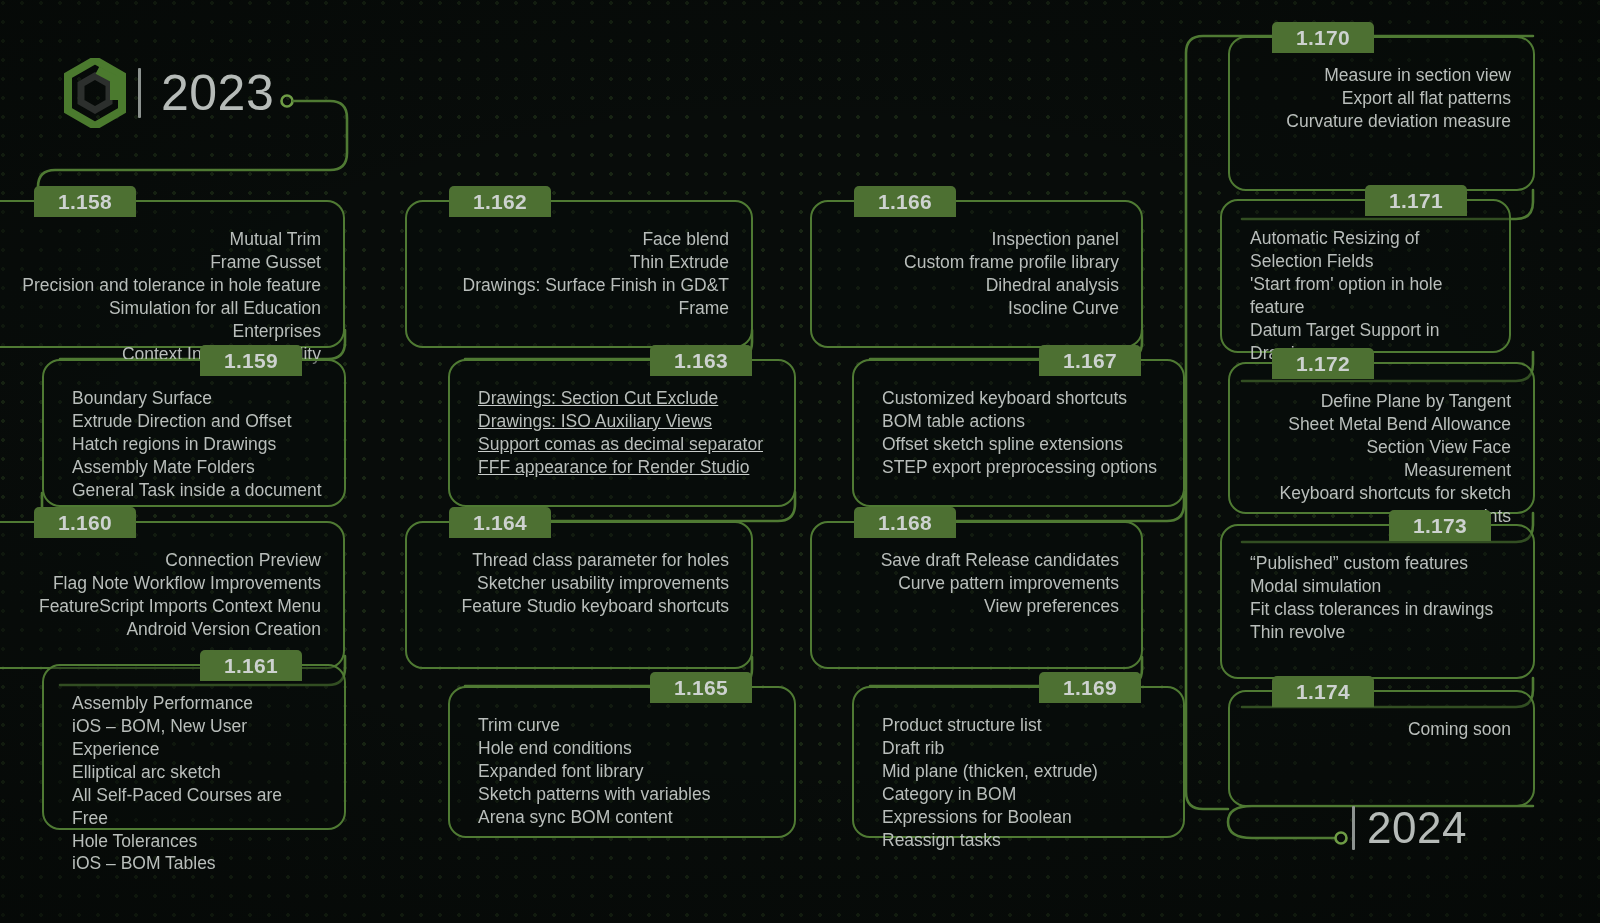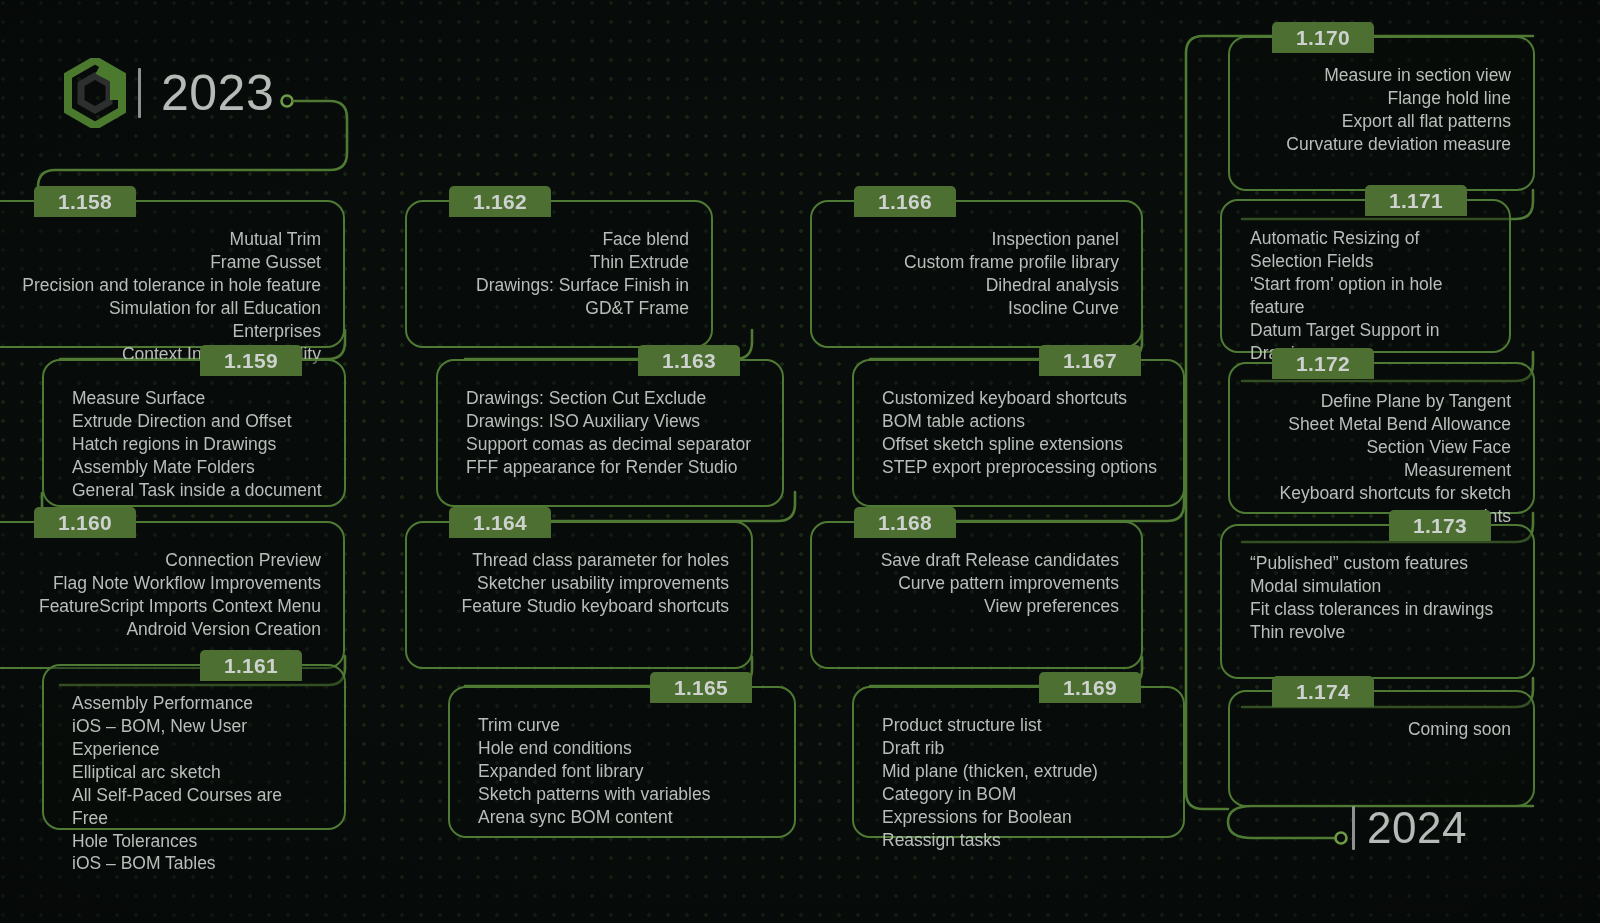--- a/index.html
+++ b/index.html
@@ -192,21 +192,21 @@
       <div>Frame Gusset</div>
       <div>Precision and tolerance in hole feature</div>
       <div>Simulation for all Education Enterprises</div>
       <div>Context Instance Visibility</div>
     </div>
   </div>
 
   <div class="card" style="left:42px; top:359px; width:304px; height:148px;">
     <div class="card-tab tab-right">1.159</div>
     <div class="card-body align-left">
-      <div>Measure Surface</div>
+      <div>Boundary Surface</div>
       <div>Extrude Direction and Offset</div>
       <div>Hatch regions in Drawings</div>
       <div>Assembly Mate Folders</div>
       <div>General Task inside a document</div>
     </div>
   </div>
 
   <div class="card bleed-left" style="left:-10px; top:521px; width:355px; height:148px;">
     <div class="card-tab tab-left">1.160</div>
     <div class="card-body align-right">
@@ -222,30 +222,30 @@
     <div class="card-body align-left">
       <div>Assembly Performance</div>
       <div>iOS – BOM, New User Experience</div>
       <div>Elliptical arc sketch</div>
       <div>All Self-Paced Courses are Free</div>
       <div>Hole Tolerances</div>
       <div>iOS – BOM Tables</div>
     </div>
   </div>
 
-  <div class="card" style="left:405px; top:200px; width:308px; height:148px;">
+  <div class="card" style="left:405px; top:200px; width:348px; height:148px;">
     <div class="card-tab tab-left">1.162</div>
     <div class="card-body align-right">
       <div>Face blend</div>
       <div>Thin Extrude</div>
       <div>Drawings: Surface Finish in GD&amp;T Frame</div>
     </div>
   </div>
 
-  <div class="card" style="left:436px; top:359px; width:348px; height:148px;">
+  <div class="card" style="left:448px; top:359px; width:348px; height:148px;text-decoration:underline;">
     <div class="card-tab tab-right">1.163</div>
     <div class="card-body align-left">
       <div>Drawings: Section Cut Exclude</div>
       <div>Drawings: ISO Auxiliary Views</div>
       <div>Support comas as decimal separator</div>
       <div>FFF appearance for Render Studio</div>
     </div>
   </div>
 
   <div class="card" style="left:405px; top:521px; width:348px; height:148px;">
@@ -306,21 +306,20 @@
       <div>Category in BOM</div>
       <div>Expressions for Boolean</div>
       <div>Reassign tasks</div>
     </div>
   </div>
 
   <div class="card" style="left:1228px; top:36px; width:307px; height:155px;">
     <div class="card-tab tab-left">1.170</div>
     <div class="card-body align-right">
       <div>Measure in section view</div>
-      <div>Flange hold line</div>
       <div>Export all flat patterns</div>
       <div>Curvature deviation measure</div>
     </div>
   </div>
 
   <div class="card" style="left:1220px; top:199px; width:291px; height:154px;">
     <div class="card-tab tab-right">1.171</div>
     <div class="card-body align-left">
       <div>Automatic Resizing of Selection Fields</div>
       <div>'Start from' option in hole feature</div>

